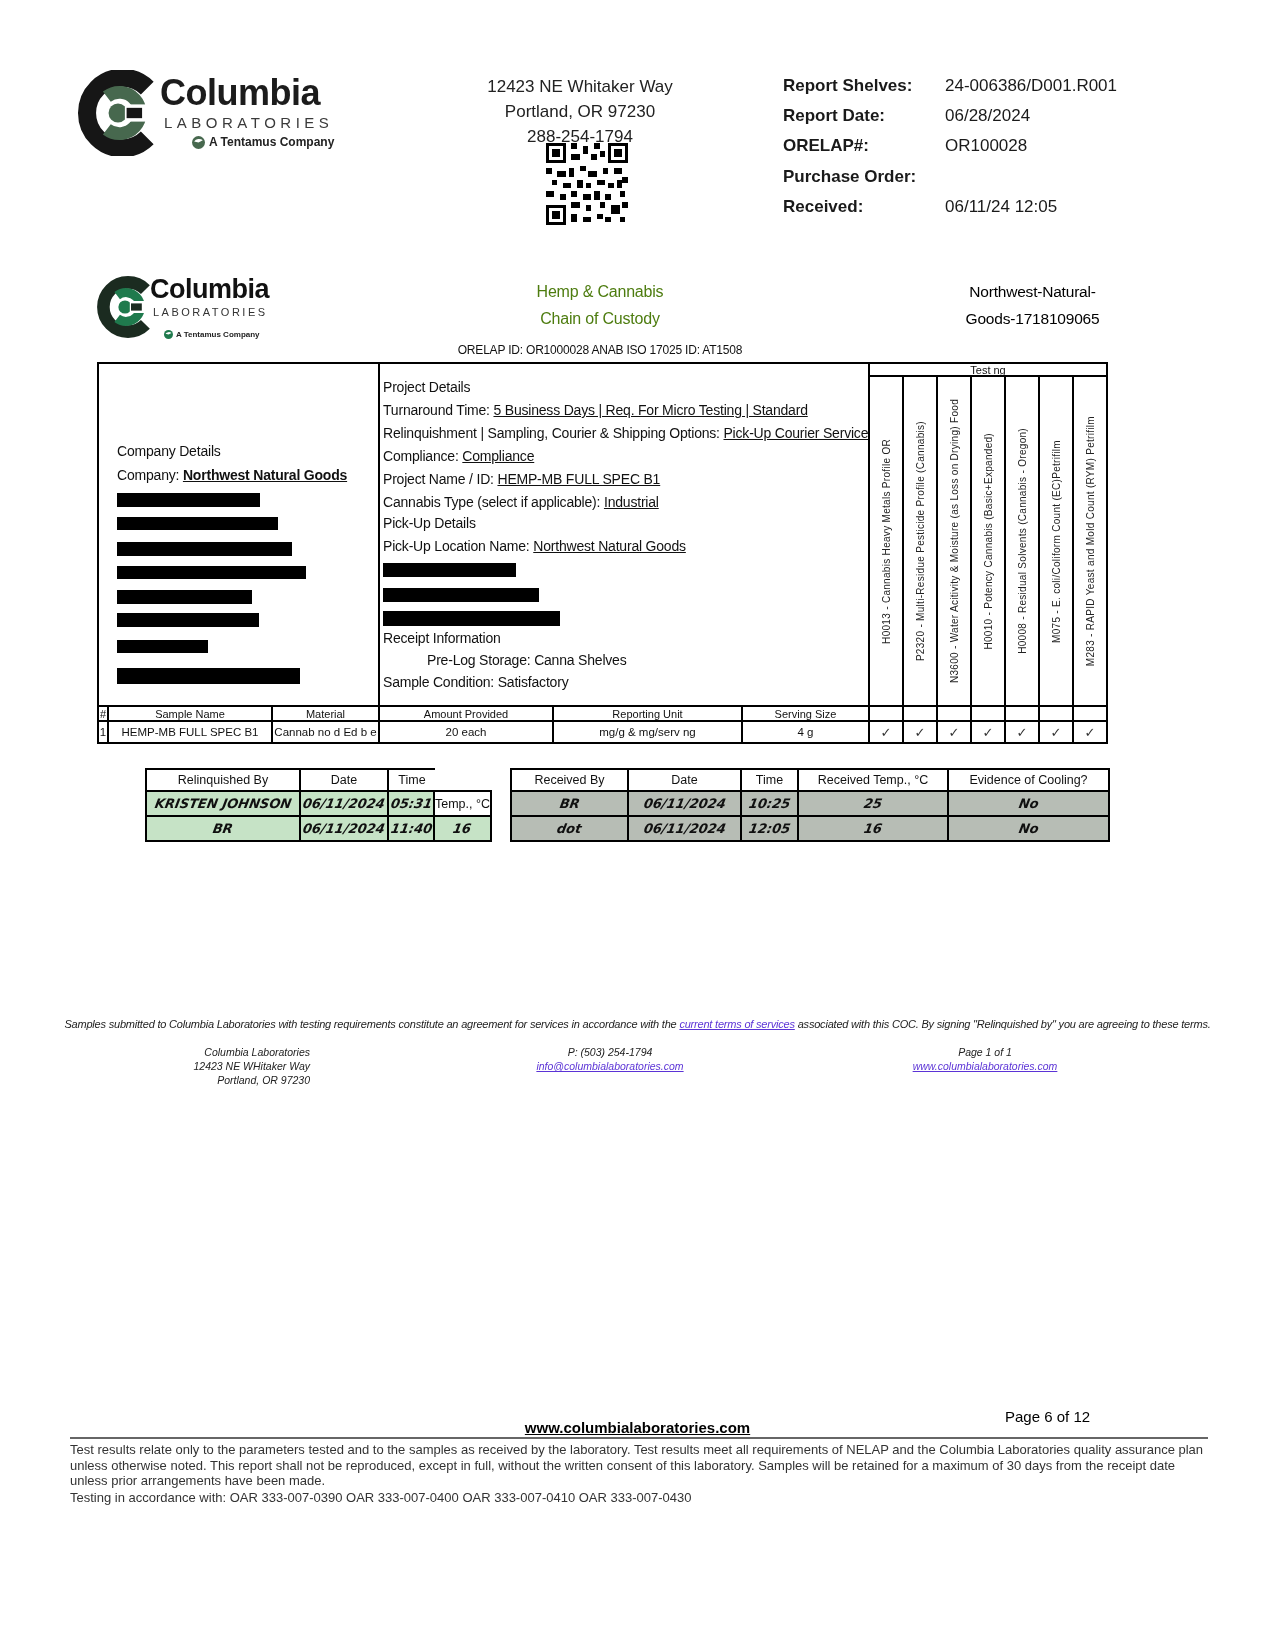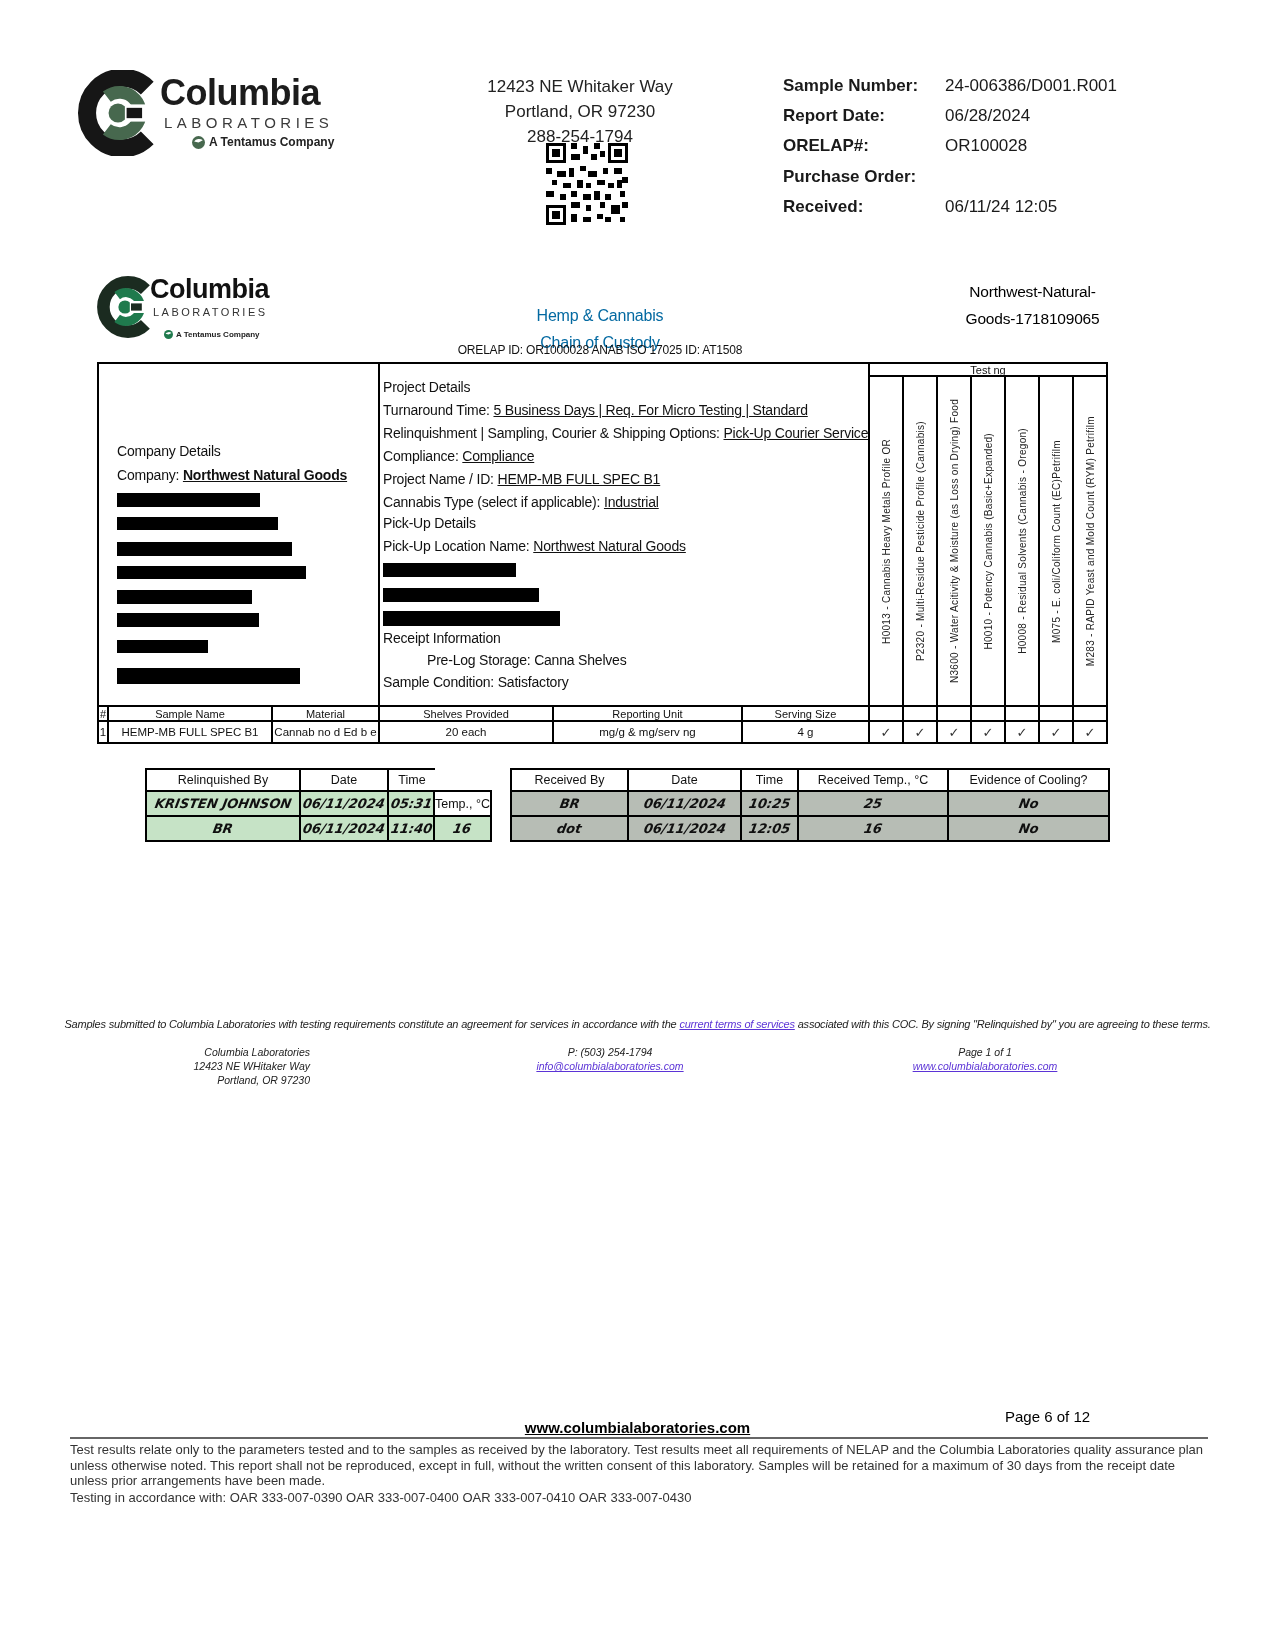--- a/index.html
+++ b/index.html
@@ -14,21 +14,21 @@
   .brand-name{font-size:36px;font-weight:bold;color:#1c1c1c;letter-spacing:-0.5px;}
   .brand-sub{font-size:15px;color:#3a3a3a;letter-spacing:4.5px;}
   .brand-tag{font-size:12px;font-weight:bold;color:#222;display:flex;align-items:center;gap:4px;}
   .addr{font-size:17px;line-height:25px;color:#222;}
   .repl{font-size:17px;font-weight:bold;}
   .repv{font-size:17px;}
   
   .brand2-name{font-size:27px;font-weight:bold;color:#111;letter-spacing:-0.5px;}
   .brand2-sub{font-size:11px;color:#333;letter-spacing:2.5px;}
   .brand2-tag{font-size:8px;font-weight:bold;color:#222;display:flex;align-items:center;gap:3px;}
-  .coc-title{font-size:16px;color:#0369a1;margin-top:24px;}
+  .coc-title{font-size:16px;color:#4d7c0f;}
   .coc-small{font-size:12px;color:#111;}
   .coc-ref{font-size:15.5px;color:#000000;}
   .box{border:2px solid #000;box-sizing:border-box;}
   .line13{font-size:14px;line-height:18px;color:#111;white-space:nowrap;}
   .redact{background:#000;position:absolute;}
   .vgrid{display:grid;background:#000;gap:2px;border:2px solid #000;box-sizing:border-box;}
   .cell{background:#fff;display:flex;align-items:center;justify-content:center;overflow:hidden;}
   .vtxt{writing-mode:vertical-rl;transform:rotate(180deg);white-space:nowrap;
         font-size:10px;letter-spacing:0.3px;color:#222;}
   .th{font-size:11px;color:#111;}
@@ -124,21 +124,21 @@
       <rect x="23" y="22" width="3" height="3"></rect>
         <rect x="27" y="21" width="2" height="2"></rect>
       <rect x="9" y="25" width="2" height="3"></rect>
         <rect x="13" y="26" width="3" height="2"></rect>
         <rect x="18" y="25" width="2" height="2"></rect>
       <rect x="21" y="26" width="2" height="2"></rect>
         <rect x="26" y="26" width="2" height="2"></rect>
     </g>
   </svg>
 
-  <div class="abs repl" style="left:783px;top:76px;">Sample Number:</div>
+  <div class="abs repl" style="left:783px;top:76px;">Report Shelves:</div>
   <div class="abs repv" style="left:945px;top:76px;">24-006386/D001.R001</div>
   <div class="abs repl" style="left:783px;top:106px;">Report Date:</div>
   <div class="abs repv" style="left:945px;top:106px;">06/28/2024</div>
   <div class="abs repl" style="left:783px;top:136px;">ORELAP#:</div>
   <div class="abs repv" style="left:945px;top:136px;">OR100028</div>
   <div class="abs repl" style="left:783px;top:167px;">Purchase Order:</div>
   <div class="abs repv" style="left:945px;top:167px;"></div>
   <div class="abs repl" style="left:783px;top:197px;">Received:</div>
   <div class="abs repv" style="left:945px;top:197px;">06/11/24  12:05</div>
 
@@ -234,21 +234,21 @@
       </div>
     <div class="cell">
         <span class="vtxt">M283 - RAPID Yeast and Mold Count (RYM) Petrifilm</span>
       </div>
   </div>
 
   <div class="abs vgrid" style="left:97px;top:705px;width:1011px;height:39px;grid-template-columns:8px 162px 105px 172px 187px 125px repeat(7,32px);grid-template-rows:13px 20px;">
     <div class="cell th">#</div>
     <div class="cell th">Sample Name</div>
     <div class="cell th">Material</div>
-    <div class="cell th">Shelves Provided</div>
+    <div class="cell th">Amount Provided</div>
     <div class="cell th">Reporting Unit</div>
     <div class="cell th">Serving Size</div>
     <div class="cell"></div>
       <div class="cell"></div>
     <div class="cell"></div>
       <div class="cell"></div>
     <div class="cell"></div>
       <div class="cell"></div>
     <div class="cell"></div>
     <div class="cell td">1</div>

